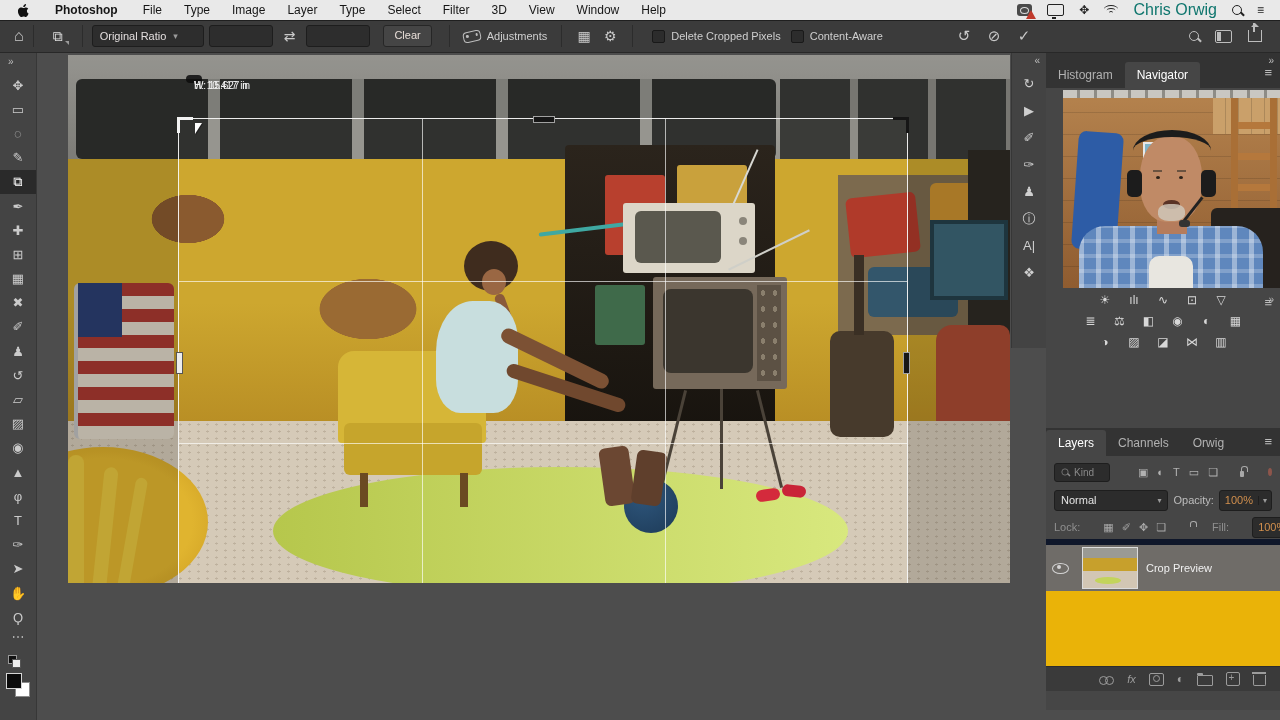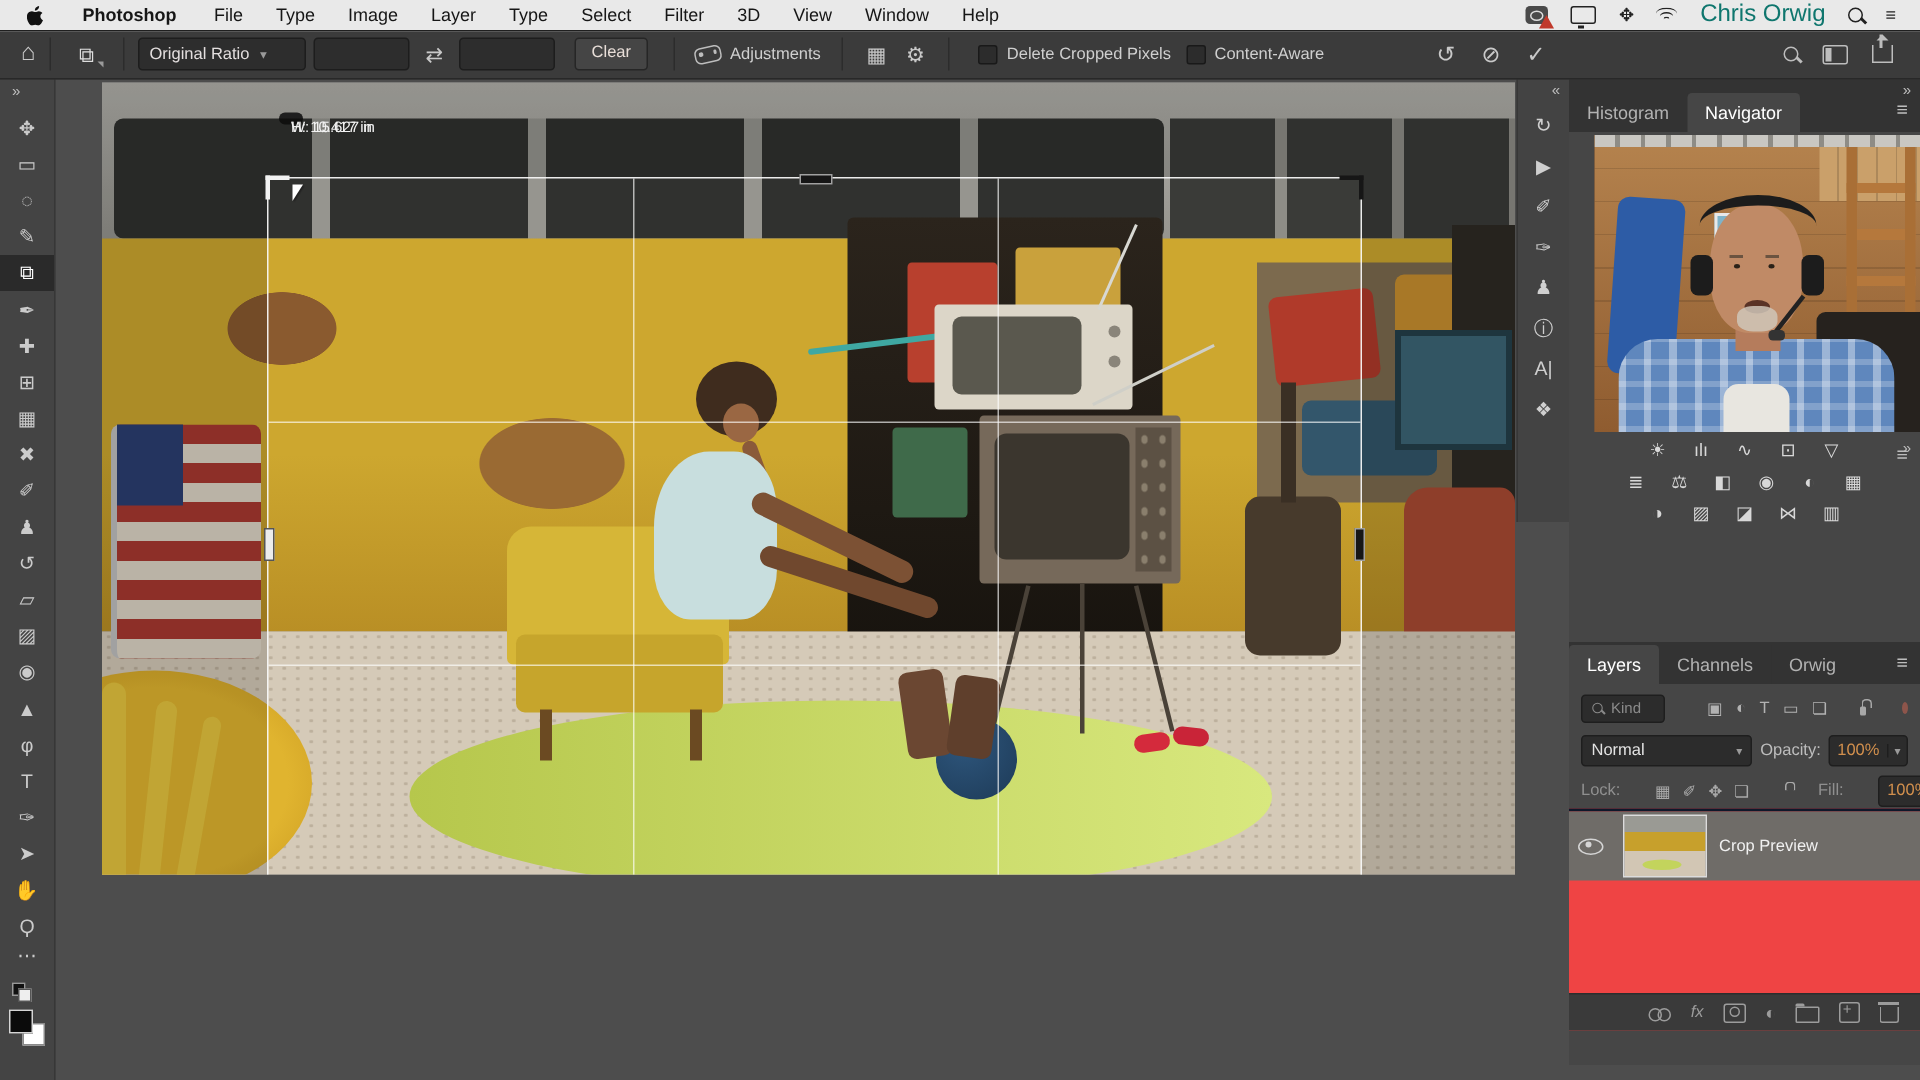--- a/index.html
+++ b/index.html
@@ -242,21 +242,21 @@
   .blendsel{width:104px;height:19px;background:#2c2c2c;border:1px solid #1e1e1e;border-radius:3px;
       display:flex;align-items:center;justify-content:space-between;padding:0 6px;color:#e3e3e3}
   .valchip{height:19px;background:#2c2c2c;border:1px solid #1e1e1e;border-radius:3px;display:flex;align-items:center}
   .valchip .v{padding:0 5px;color:#d18f4d}
   .valchip .c{border-left:1px solid #1e1e1e;padding:0 4px;color:#9a9a9a;font-size:8px}
   .lyr-lock{display:flex;align-items:center;height:24px;padding:0 8px;gap:23px;font-size:11px;color:#8f8f8f}
   .lockrow-icon{color:#a8a8a8;font-size:11px}
   .padlock{width:8px;height:6px;background:#a8a8a8;border-radius:1px;position:relative;margin-top:4px;display:inline-block}
   .padlock::before{content:"";position:absolute;top:-5px;left:1px;width:5px;height:5px;
       border:1.5px solid #a8a8a8;border-bottom:none;border-radius:3px 3px 0 0}
-  .lyr-list{background:#ef4444;border-top:2px solid #0f172a;height:146px;position:relative}
+  .lyr-list{background:#eab308;border-top:6px solid #0f172a;height:146px;position:relative}
   .lyr-row{display:flex;align-items:center;height:46px;background:#6f6c68;gap:8px}
   .eyecol{width:28px;display:flex;justify-content:center}
   .eye{width:15px;height:9px;border:1.5px solid #d5d5d5;border-radius:50%;position:relative}
   .eye::after{content:"";position:absolute;width:4px;height:4px;background:#d5d5d5;border-radius:50%;top:1px;left:4px}
   .thumb{width:54px;height:40px;border:1px solid #dcdcdc;background:
       linear-gradient(180deg,#9a9a94 0 26%,#c7a02c 26% 58%,#d2c6b4 58%);position:relative}
   .thumb::after{content:"";position:absolute;left:12px;bottom:4px;width:26px;height:7px;border-radius:50%;background:#c3d45c}
   .lyr-name{font-size:11px;color:#f0f0f0}
   .lyr-bottom{position:absolute;left:0;right:0;bottom:0;height:24px;background:#3a3a3a;border-top:1px solid #2d2d2d;
       display:flex;justify-content:flex-end;gap:13px;padding-right:14px}

